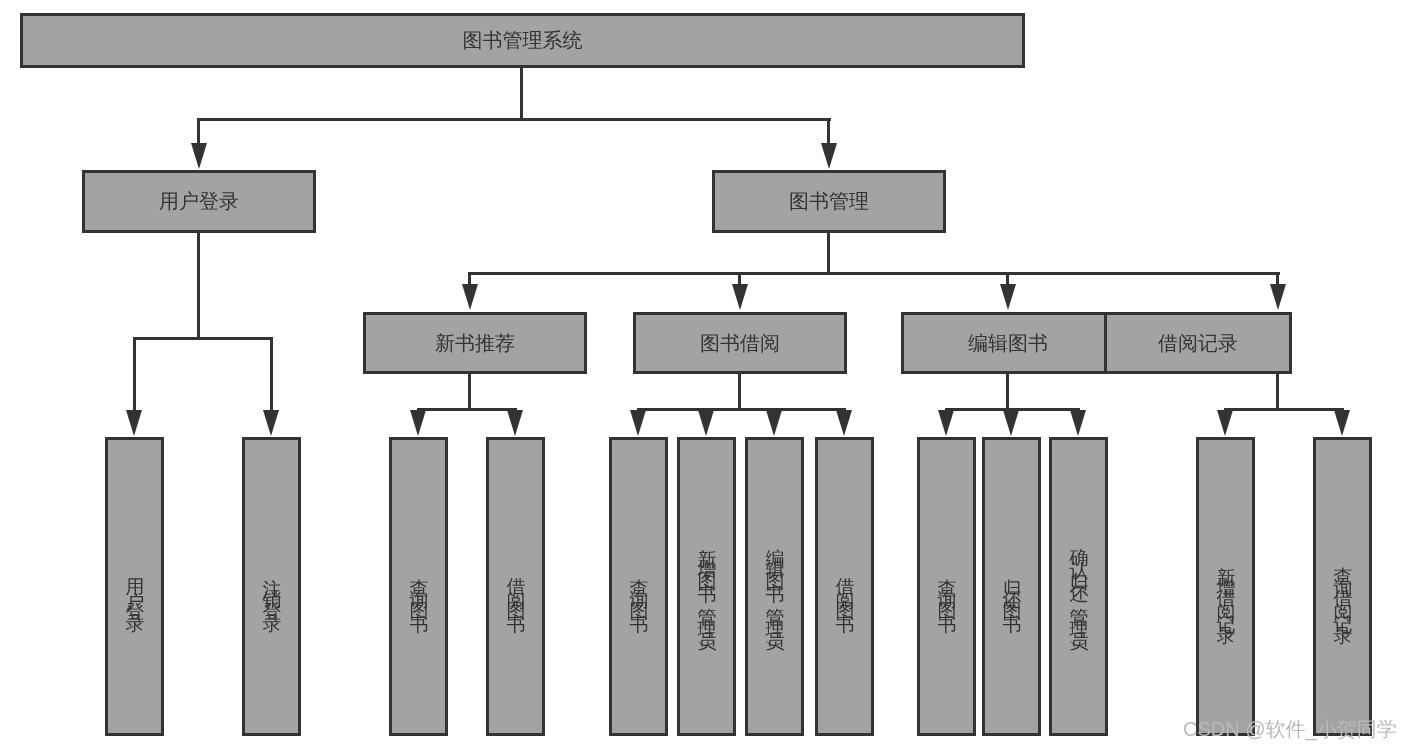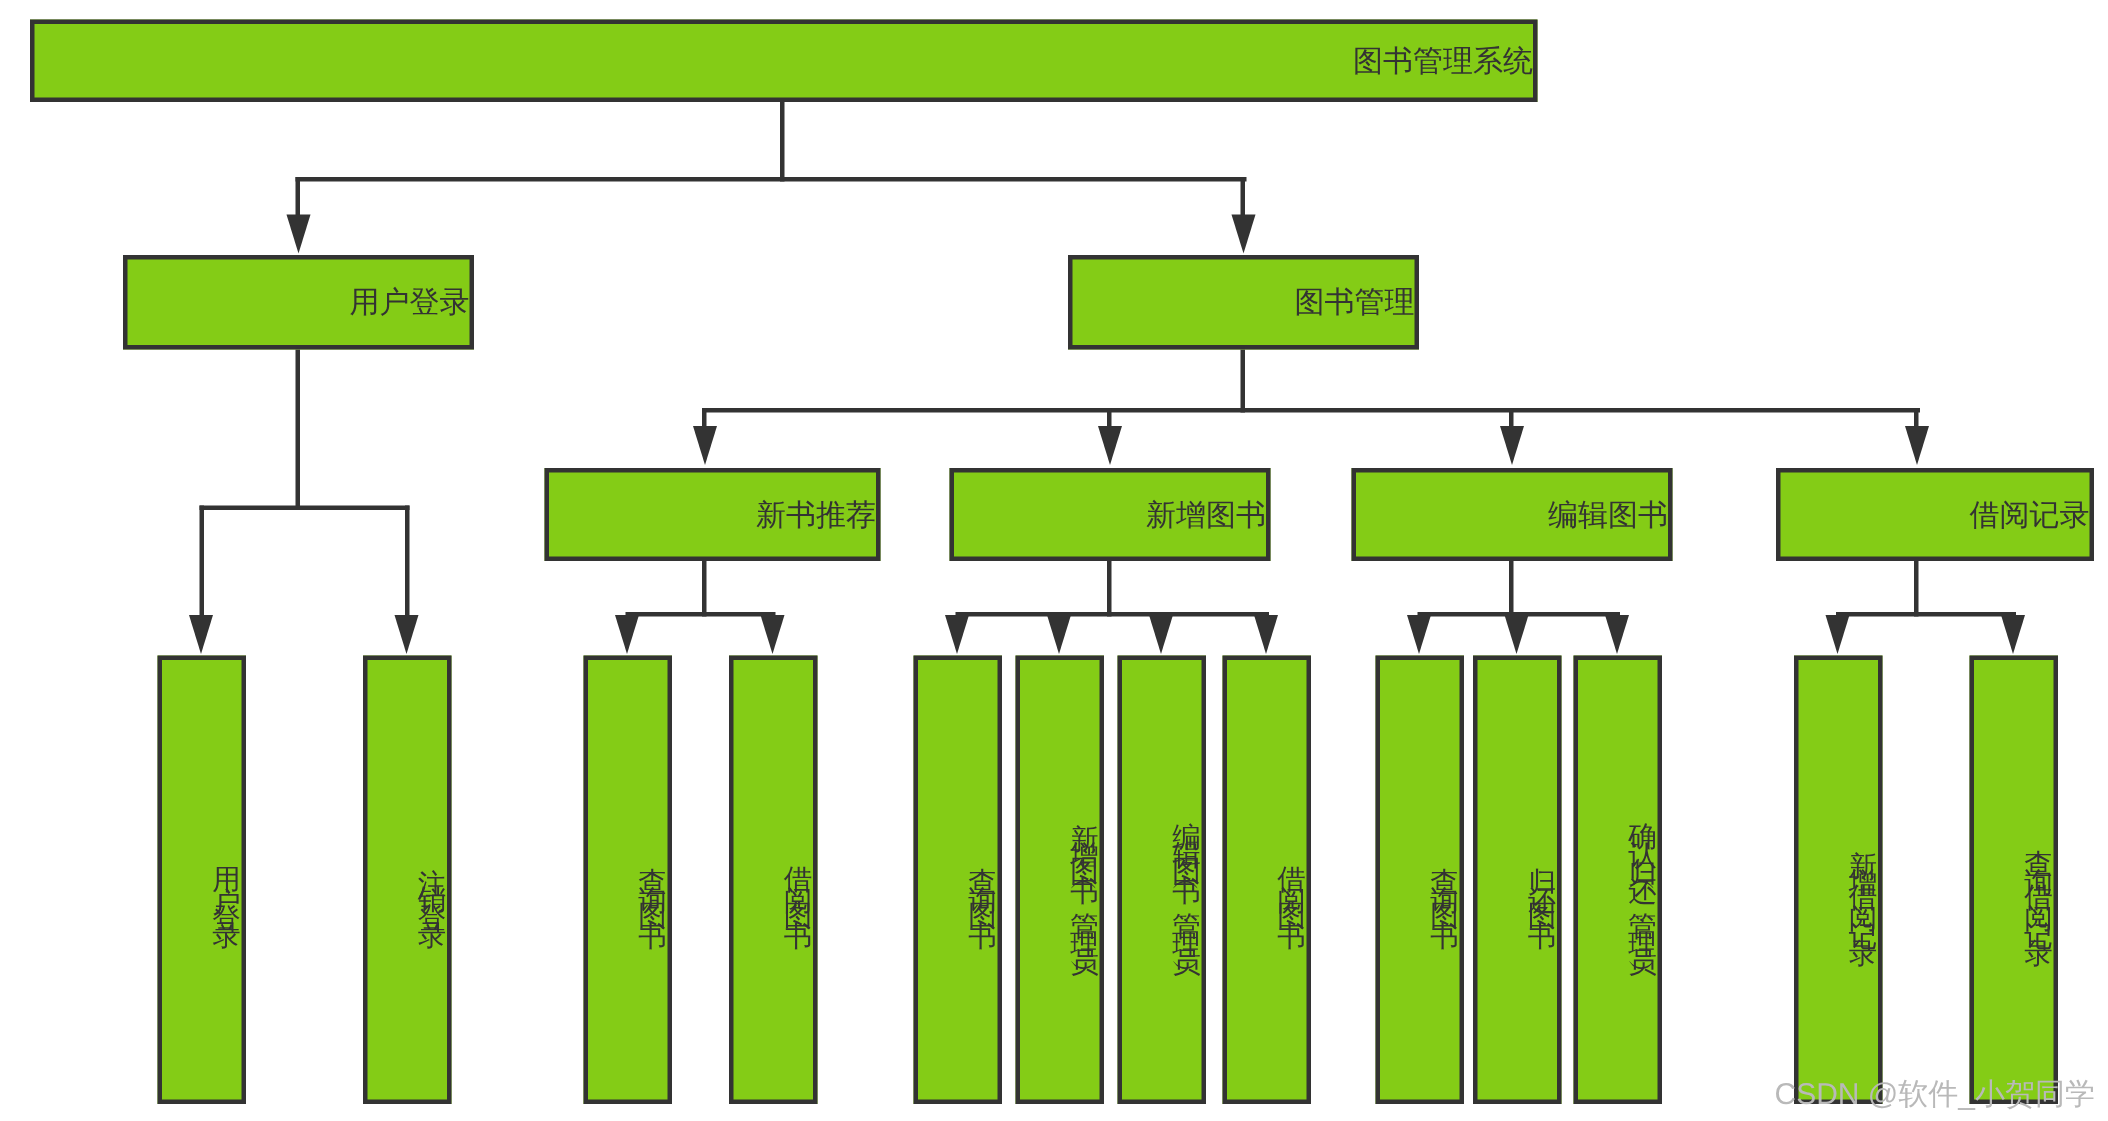--- a/index.html
+++ b/index.html
@@ -9,22 +9,22 @@
     --background:#ffffff;
   }
   html,body{margin:0;padding:0;}
   body{
     width:1405px;height:747px;position:relative;overflow:hidden;
     background:var(--background);
     font-family:"Liberation Sans","DejaVu Sans",sans-serif;
   }
   .box{
     position:absolute;box-sizing:border-box;
-    border:3px solid var(--line);background:#84cc16;
-    display:flex;align-items:center;justify-content:flex-end;
+    border:3px solid var(--line);background:#a3a3a3;
+    display:flex;align-items:center;justify-content:center;
     color:var(--text);
   }
   .hlabel{font-size:20px;white-space:nowrap;}
   .vtext{
     writing-mode:vertical-rl;text-orientation:mixed;
     font-size:19px;letter-spacing:12px;line-height:1.2;
     color:var(--text);
   }
   .line{position:absolute;background:var(--line);}
   .arrow{
@@ -32,21 +32,21 @@
     border-left:8px solid transparent;border-right:8px solid transparent;
     border-top:26px solid var(--line);
   }
   
   #b-root{left:20px;top:13px;width:1005px;height:55px;}
   #b-l1a{left:82px;top:170px;width:234px;height:63px;}
   #b-l1b{left:712px;top:170px;width:234px;height:63px;}
   #b-l2a{left:363px;top:312px;width:224px;height:62px;}
   #b-l2b{left:633px;top:312px;width:214px;height:62px;}
   #b-l2c{left:901px;top:312px;width:214px;height:62px;}
-  #b-l2d{left:1184px;top:312px;width:212px;height:62px;}
+  #b-l2d{left:1104px;top:312px;width:188px;height:62px;}
   .vbox{top:437px;width:59px;height:299px;}
   #b-ul1{left:105px;} #b-ul2{left:242px;}
   #b-n1{left:389px;}  #b-n2{left:486px;}
   #b-bb1{left:609px;} #b-bb2{left:677px;} #b-bb3{left:745px;} #b-bb4{left:815px;}
   #b-cb1{left:917px;} #b-cb2{left:982px;} #b-cb3{left:1049px;}
   #b-br1{left:1196px;} #b-br2{left:1313px;}
   
   #l-root-v{left:520px;top:68px;width:3px;height:53px;}
   #l-root-h{left:197px;top:118px;width:634px;height:3px;}
   #l-l1a-v{left:197px;top:118px;width:3px;height:27px;}
@@ -140,21 +140,21 @@
   <span class="hlabel">用户登录</span>
 </div>
 <div class="box" id="b-l1b">
   <span class="hlabel">图书管理</span>
 </div>
 
 <div class="box" id="b-l2a">
   <span class="hlabel">新书推荐</span>
 </div>
 <div class="box" id="b-l2b">
-  <span class="hlabel">新增图书</span>
+  <span class="hlabel">图书借阅</span>
 </div>
 <div class="box" id="b-l2c">
   <span class="hlabel">编辑图书</span>
 </div>
 <div class="box" id="b-l2d">
   <span class="hlabel">借阅记录</span>
 </div>
 
 <div class="box vbox" id="b-ul1">
   <span class="vtext">用户登录</span>

